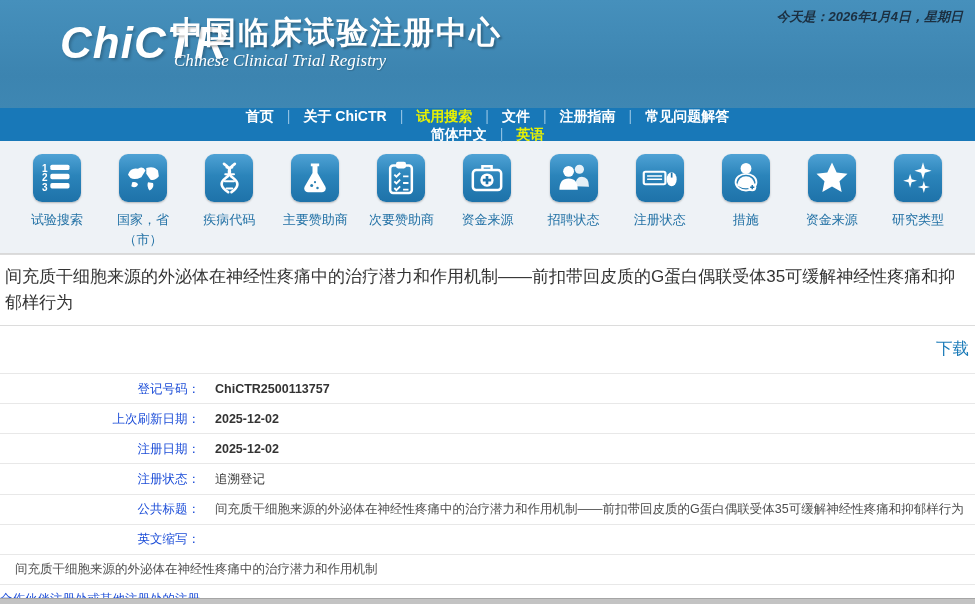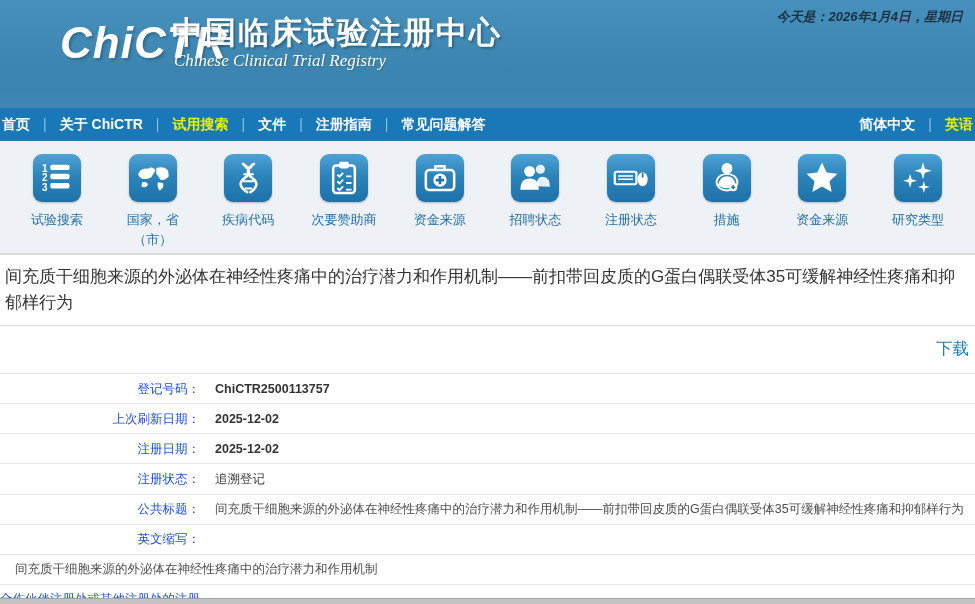--- a/index.html
+++ b/index.html
@@ -9,21 +9,21 @@
 
   
   .header { position: relative; height: 108px; background: linear-gradient(180deg,#4690bc 0%,#3c84b0 70%,#3e87b3 100%); }
   .logo { position: absolute; left: 60px; top: 18px; font-size: 44px; font-weight: bold; font-style: italic; color: #fff; letter-spacing: 1px; text-shadow: 2px 2px 3px rgba(0,0,0,.22); }
   .title-cn { position: absolute; left: 172px; top: 12px; font-size: 31px; font-weight: bold; color: #fff; letter-spacing: 2px; text-shadow: 2px 2px 2px rgba(0,0,0,.25); }
   .title-en { position: absolute; left: 174px; top: 51px; font-size: 17px; font-style: italic; color: #fff; font-family: "Liberation Serif", serif; text-shadow: 1px 1px 1px rgba(0,0,0,.2); }
   .subtitle { position: absolute; left: 285px; top: 77px; font-size: 13.5px; color: #e3eef6; }
   .today { position: absolute; right: 12px; top: 8px; font-size: 13px; font-weight: bold; color: #1c2f40; font-style: italic; }
 
   
-  .nav { height: 33px; background: #1878b8; display: flex; align-items: center; justify-content: space-between; padding: 0 2px; }
+  .nav { height: 33px; background: #1878b8; display: flex; align-items: center; justify-content: space-between; padding: 0 10px; flex-direction: column; }
   .nav-group { display: flex; align-items: center; }
   .nav-item { color: #fff; font-size: 14px; font-weight: bold; cursor: pointer; white-space: nowrap; }
   .nav-group > .nav-item:not(:last-child)::after { content: "|"; color: #8fc0e2; font-weight: normal; margin: 0 13px; }
   .nav-item.active { color: #e9f200; }
 
   
   .toolbar { height: 113px; background: #eef2f6; border-bottom: 1px solid #d9d9d9; display: flex; justify-content: space-between; padding: 13px 16px 0 16px; }
   .tool { display: flex; flex-direction: column; align-items: center; width: 82px; cursor: pointer; }
   .icon-box { width: 48px; height: 48px; border-radius: 9px; background: linear-gradient(180deg,#4fa2d5 0%,#2b84ba 45%,#1e72a9 100%); box-shadow: 0 1px 2px rgba(0,0,0,.25); display: flex; align-items: center; justify-content: center; flex: none; }
   .icon-box svg { width: 40px; height: 40px; }
@@ -105,20 +105,31 @@
       <span class="icon-box">
         <svg viewBox="0 0 48 48" stroke="#fff" fill="none" stroke-linecap="round">
             <path d="M18 7 Q31 16 20 24 Q9 32 23 41" stroke-width="3.2"></path>
             <path d="M31 7 Q18 16 29 24 Q40 32 27 41" stroke-width="3.2"></path>
             <path d="M21 11.5 L28 11.5 M19.5 19.5 L30 19.5 M19 28 L30 28 M21 36.5 L28 36.5" stroke-width="2.4"></path>
           </svg>
       </span>
       <span class="tool-label">疾病代码</span>
     </div>
 
+    <div class="tool">
+      <span class="icon-box">
+        <svg viewBox="0 0 48 48" fill="#fff">
+            <path d="M19 6.5 h10 v3.5 h-2 v8 l9.5 16.5 a4.5 4.5 0 0 1 -4 6.5 h-17 a4.5 4.5 0 0 1 -4 -6.5 l9.5 -16.5 v-8 h-2 z"></path>
+            <circle cx="20" cy="33" r="1.8" fill="#2a80b4"></circle>
+            <circle cx="27" cy="36" r="1.5" fill="#2a80b4"></circle>
+            <circle cx="24" cy="29" r="1.3" fill="#2a80b4"></circle>
+          </svg>
+      </span>
+      <span class="tool-label">主要赞助商</span>
+    </div>
 
     <div class="tool">
       <span class="icon-box">
         <svg viewBox="0 0 48 48">
             <rect x="11" y="9" width="26" height="33" rx="3.5" fill="none" stroke="#fff" stroke-width="3"></rect>
             <rect x="18" y="4.5" width="12" height="8" rx="2.5" fill="#fff"></rect>
             <path d="M16 20 l2.5 2.5 L23 18 M16 28 l2.5 2.5 L23 26 M16 36 l2.5 2.5 L23 34" stroke="#fff" stroke-width="2.2" fill="none"></path>
             <path d="M26.5 22 h6.5 M26.5 30 h6.5 M26.5 38 h6.5" stroke="#fff" stroke-width="2.2"></path>
           </svg>
       </span>

